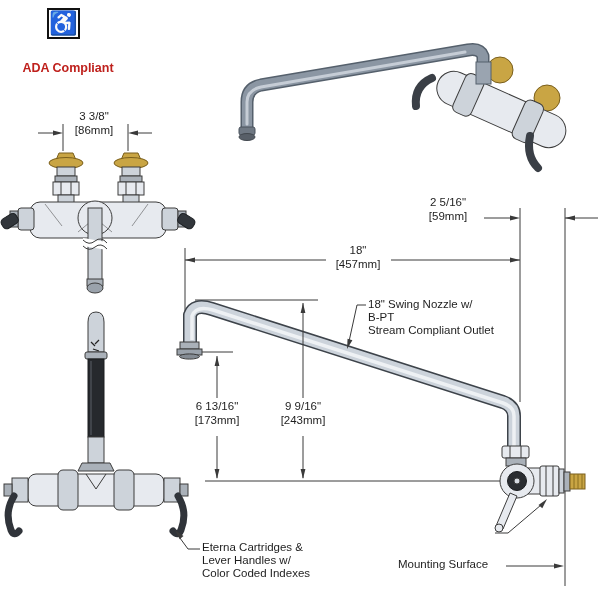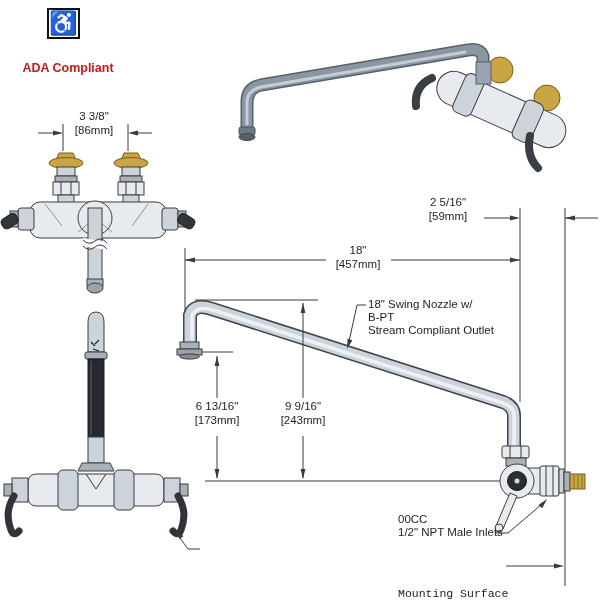--- a/index.html
+++ b/index.html
@@ -228,21 +228,22 @@
   <div>9 9/16"</div>
   <div>[243mm]</div>
 </div>
 
 <div class="lbl callout" style="left:368px;top:298px;">
   <div>18" Swing Nozzle w/</div>
   <div>B-PT</div>
   <div>Stream Compliant Outlet</div>
 </div>
 
-
-<div class="lbl callout" style="left:398px;top:513px;">
-  <div>00CC</div>
-  <div>1/2" NPT Male Inlets</div>
-</div>
-
-<div class="lbl callout" style="left:398px;top:588px;font-family:Liberation Mono, monospace;">Mounting Surface</div>
+<div class="lbl callout" style="left:202px;top:541px;">
+  <div>Eterna Cartridges &amp;</div>
+  <div>Lever Handles w/</div>
+  <div>Color Coded Indexes</div>
+</div>
+
+
+<div class="lbl callout" style="left:398px;top:558px;">Mounting Surface</div>
 
 </div>
 
 </body></html>

